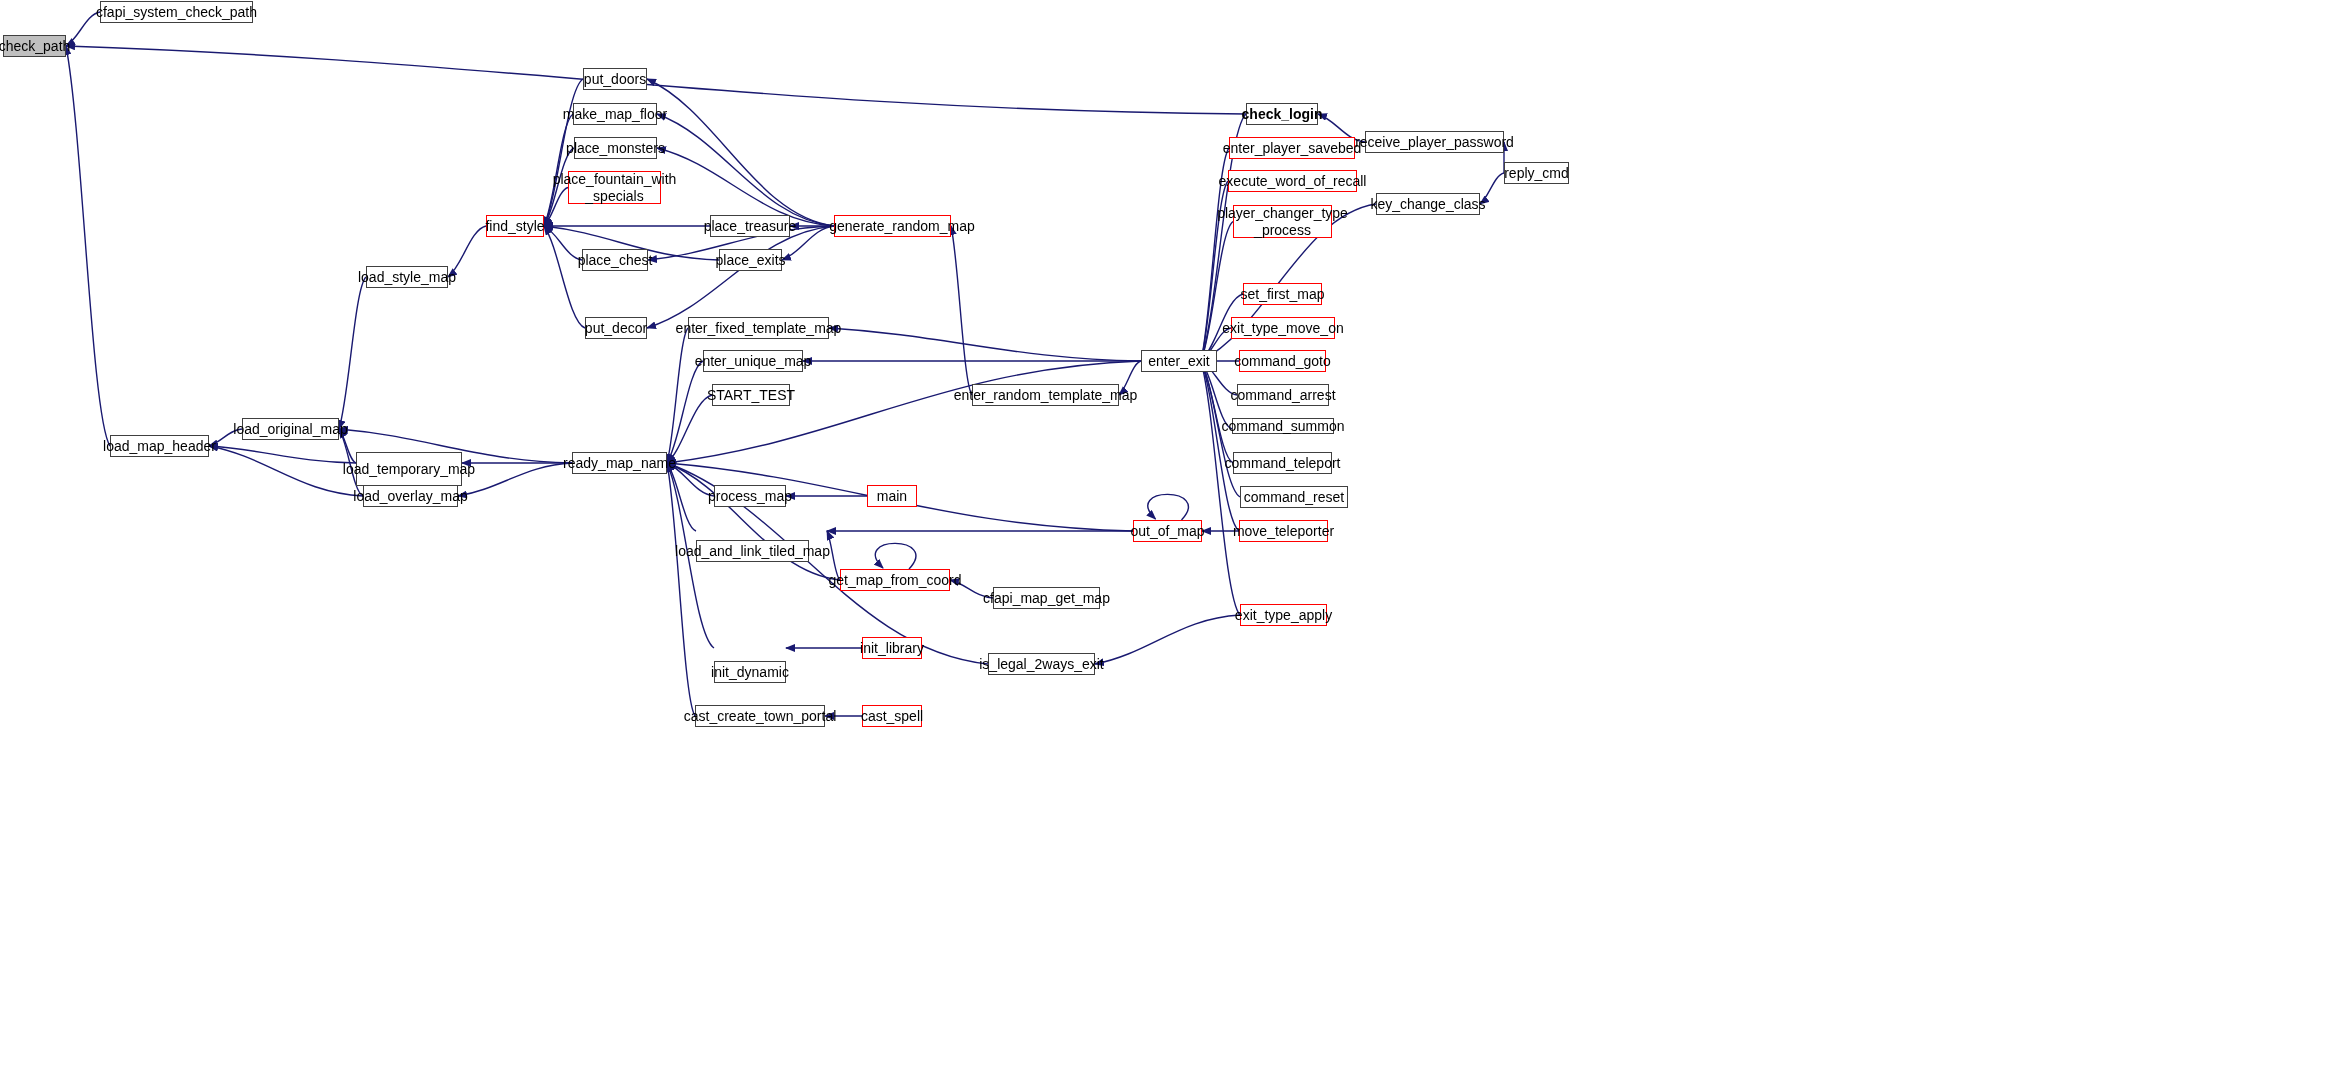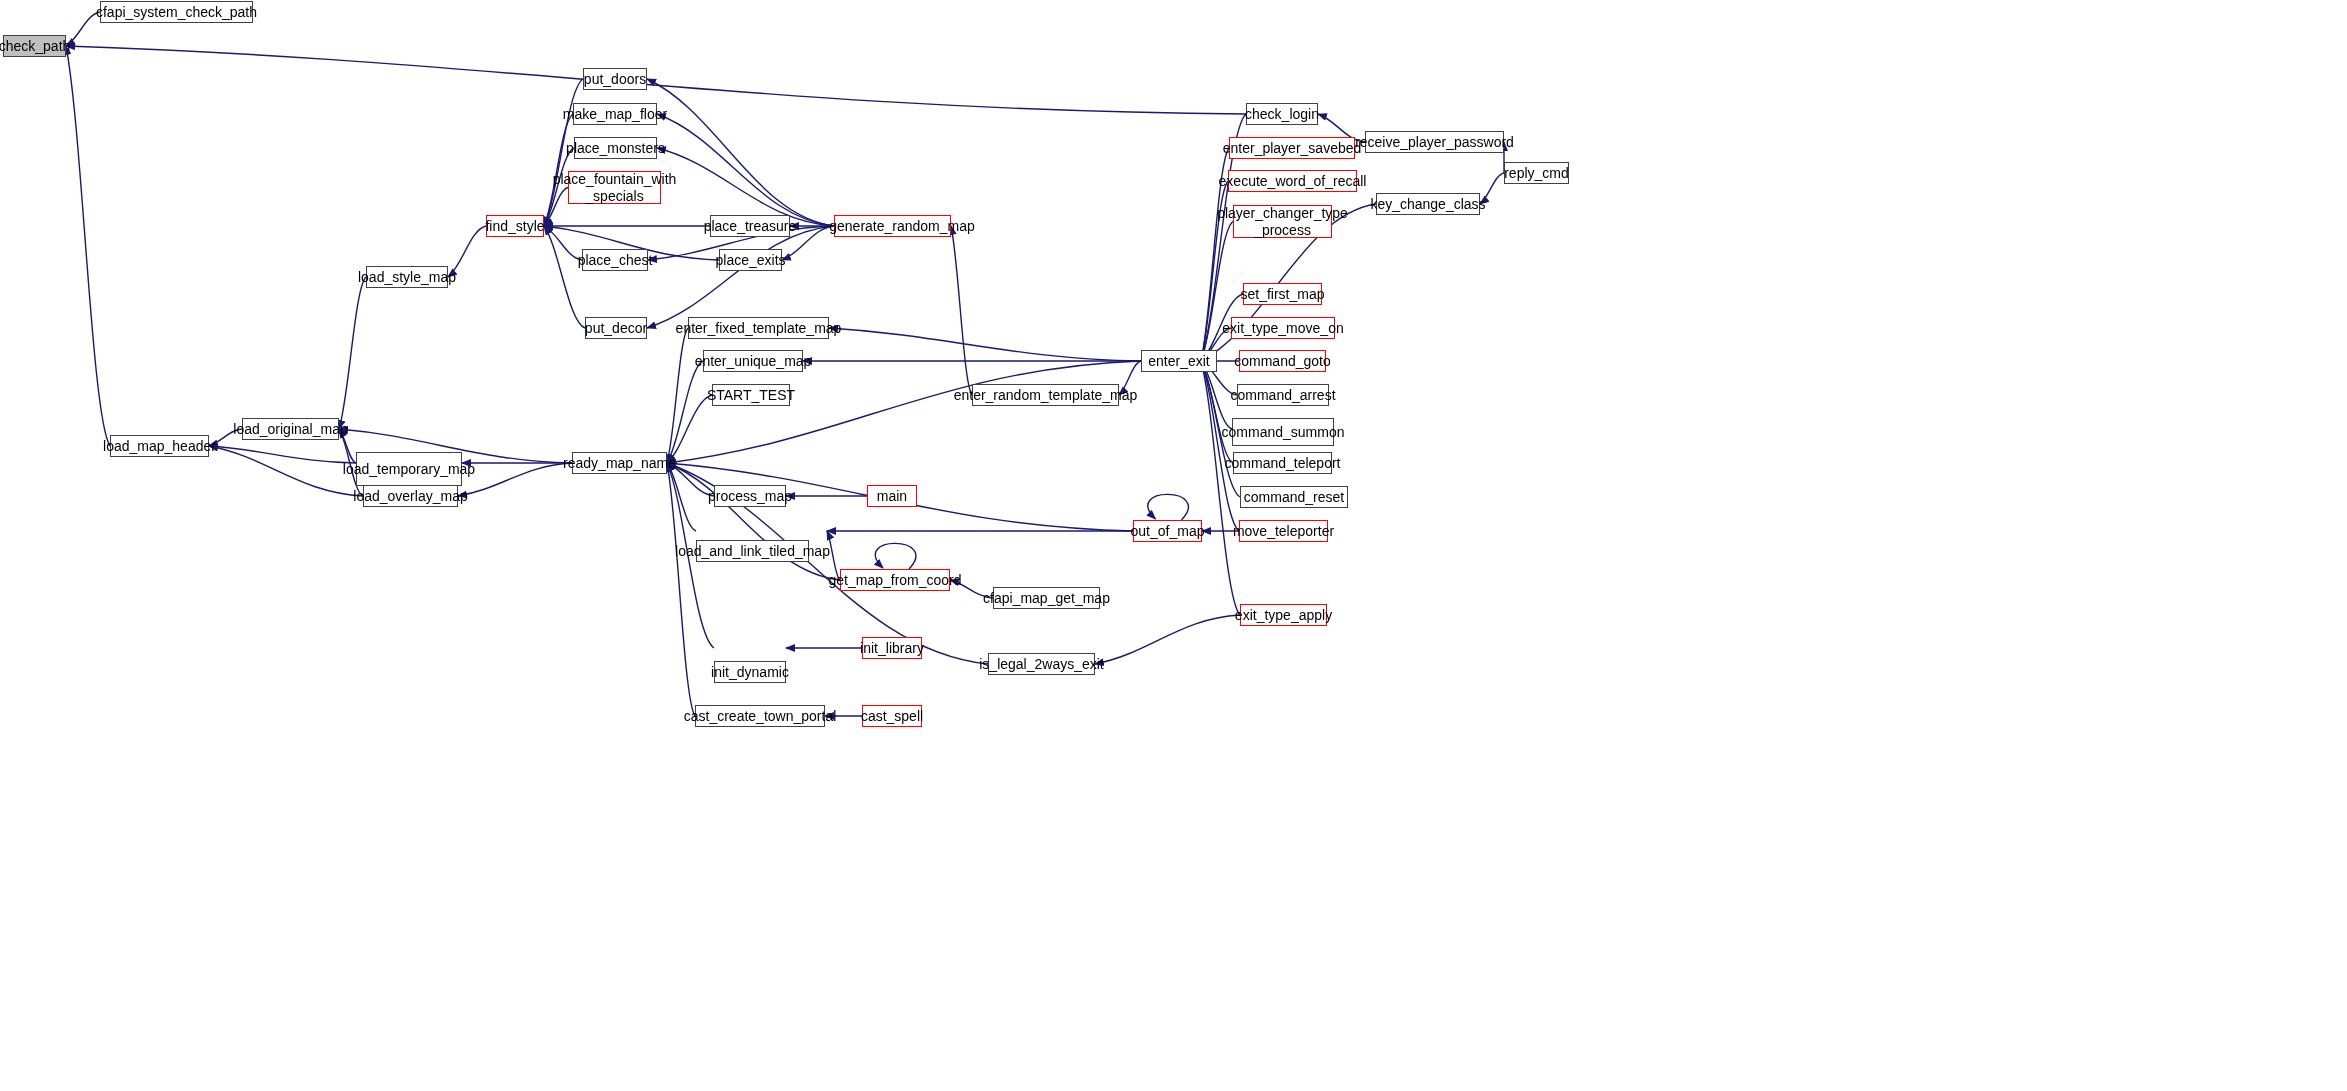--- a/index.html
+++ b/index.html
@@ -133,21 +133,21 @@
         <path d="M993,598 C974.94,596.74 966.34,583.96 950,580" marker-end="url(#arrowhead)"></path>
         <path d="M862,648 C830.08,648 814.88,648 786,648" marker-end="url(#arrowhead)"></path>
         <path d="M1240,615 C1179.1,618.43 1150.1,653.22 1095,664" marker-end="url(#arrowhead)"></path>
         <path d="M862,716 C846.46,716 839.06,716 825,716" marker-end="url(#arrowhead)"></path>
       </g>
   </svg>
   <div id="node-layer">
       <div class="gnode" style="left: 100px; top: 1px; width: 153px; height: 22px;"><span>cfapi_system_check_path</span></div>
       <div class="gnode current" style="left: 3px; top: 35px; width: 63px; height: 22px;"><span>check_path</span></div>
       <div class="gnode" style="left: 583px; top: 68px; width: 64px; height: 22px;"><span>put_doors</span></div>
-      <div class="gnode" style="left: 1246px; top: 103px; width: 72px; height: 22px;"><span>check_login</span></div>
+      <div class="gnode" style="left: 1246px; top: 103px; width: 72px; height: 22px; font-weight: bold;"><span>check_login</span></div>
       <div class="gnode" style="left: 573px; top: 103px; width: 84px; height: 22px;"><span>make_map_floor</span></div>
       <div class="gnode" style="left: 1365px; top: 131px; width: 139px; height: 22px;"><span>receive_player_password</span></div>
       <div class="gnode red" style="left: 1229px; top: 137px; width: 126px; height: 22px;"><span>enter_player_savebed</span></div>
       <div class="gnode" style="left: 574px; top: 137px; width: 83px; height: 22px;"><span>place_monsters</span></div>
       <div class="gnode" style="left: 1504px; top: 162px; width: 65px; height: 22px;"><span>reply_cmd</span></div>
       <div class="gnode red" style="left: 1228px; top: 170px; width: 129px; height: 22px;"><span>execute_word_of_recall</span></div>
       <div class="gnode" style="left: 1376px; top: 193px; width: 104px; height: 22px;"><span>key_change_class</span></div>
       <div class="gnode red" style="left: 568px; top: 171px; width: 93px; height: 33px;"><span>place_fountain_with
 _specials</span></div>
       <div class="gnode red" style="left: 1233px; top: 205px; width: 99px; height: 33px;"><span>player_changer_type
@@ -161,21 +161,21 @@
       <div class="gnode red" style="left: 1243px; top: 283px; width: 79px; height: 22px;"><span>set_first_map</span></div>
       <div class="gnode red" style="left: 1231px; top: 317px; width: 104px; height: 22px;"><span>exit_type_move_on</span></div>
       <div class="gnode" style="left: 585px; top: 317px; width: 62px; height: 22px;"><span>put_decor</span></div>
       <div class="gnode" style="left: 688px; top: 317px; width: 141px; height: 22px; justify-content: center;"><span>enter_fixed_template_map</span></div>
       <div class="gnode red" style="left: 1239px; top: 350px; width: 87px; height: 22px;"><span>command_goto</span></div>
       <div class="gnode" style="left: 1141px; top: 350px; width: 76px; height: 22px;"><span>enter_exit</span></div>
       <div class="gnode" style="left: 703px; top: 350px; width: 100px; height: 22px;"><span>enter_unique_map</span></div>
       <div class="gnode" style="left: 1237px; top: 384px; width: 92px; height: 22px;"><span>command_arrest</span></div>
       <div class="gnode" style="left: 972px; top: 384px; width: 147px; height: 22px;"><span>enter_random_template_map</span></div>
       <div class="gnode" style="left: 712px; top: 384px; width: 78px; height: 22px;"><span>START_TEST</span></div>
-      <div class="gnode" style="left: 1232px; top: 418px; width: 102px; height: 28px;"><span>command_summon</span></div>
+      <div class="gnode" style="left: 1232px; top: 418px; width: 102px; height: 16px;"><span>command_summon</span></div>
       <div class="gnode" style="left: 242px; top: 418px; width: 97px; height: 22px;"><span>load_original_map</span></div>
       <div class="gnode" style="left: 110px; top: 435px; width: 99px; height: 22px;"><span>load_map_header</span></div>
       <div class="gnode" style="left: 1233px; top: 452px; width: 99px; height: 22px;"><span>command_teleport</span></div>
       <div class="gnode" style="left: 356px; top: 452px; width: 106px; height: 34px;"><span>load_temporary_map</span></div>
       <div class="gnode" style="left: 572px; top: 452px; width: 95px; height: 22px;"><span>ready_map_name</span></div>
       <div class="gnode" style="left: 1240px; top: 486px; width: 108px; height: 22px;"><span>command_reset</span></div>
       <div class="gnode" style="left: 363px; top: 485px; width: 95px; height: 22px;"><span>load_overlay_map</span></div>
       <div class="gnode" style="left: 714px; top: 485px; width: 72px; height: 22px;"><span>process_map</span></div>
       <div class="gnode red" style="left: 867px; top: 485px; width: 50px; height: 22px;"><span>main</span></div>
       <div class="gnode red" style="left: 1239px; top: 520px; width: 89px; height: 22px;"><span>move_teleporter</span></div>

